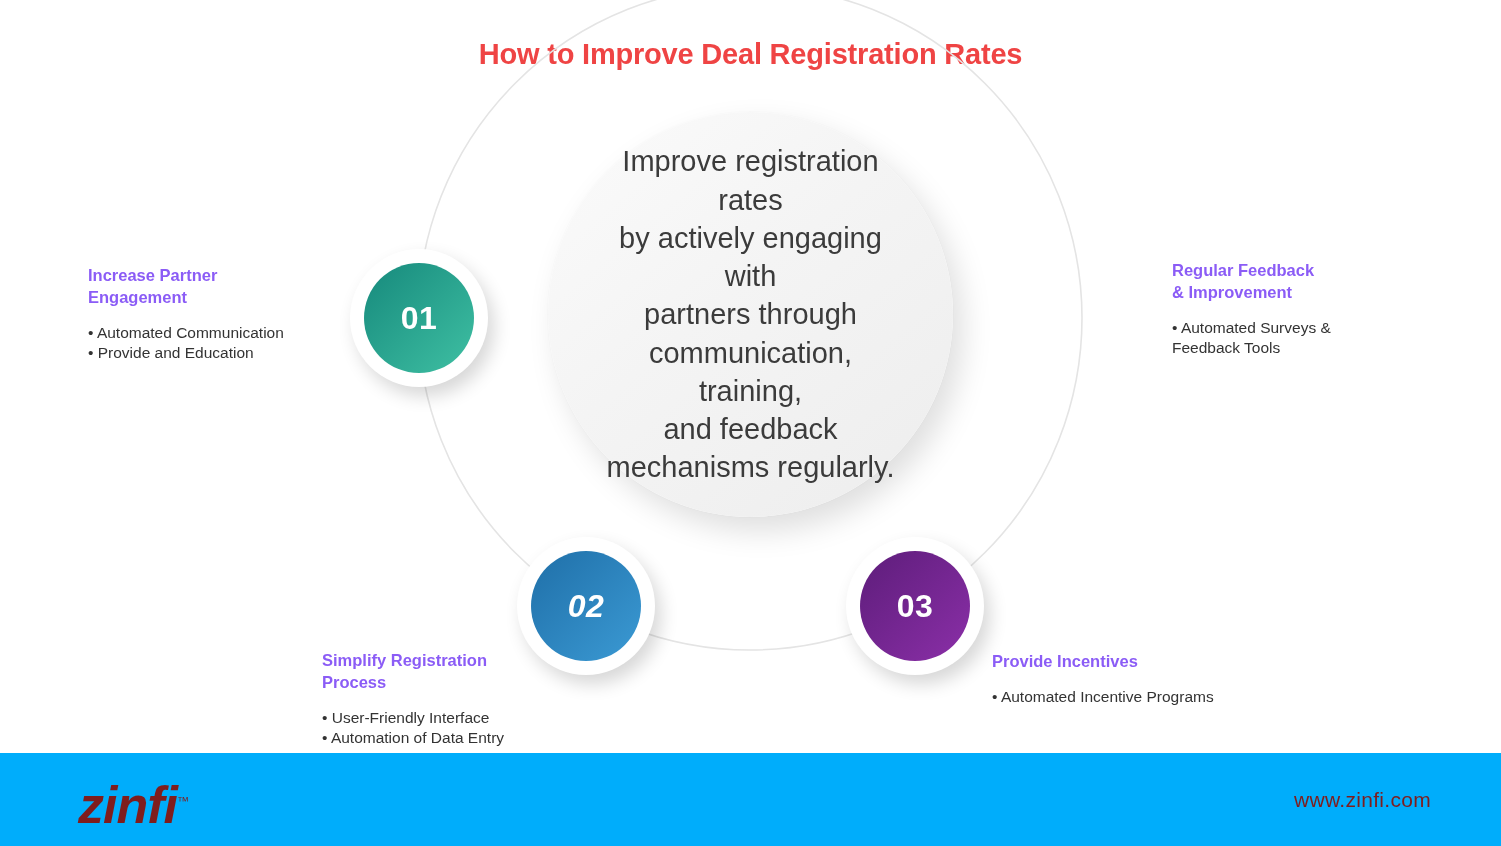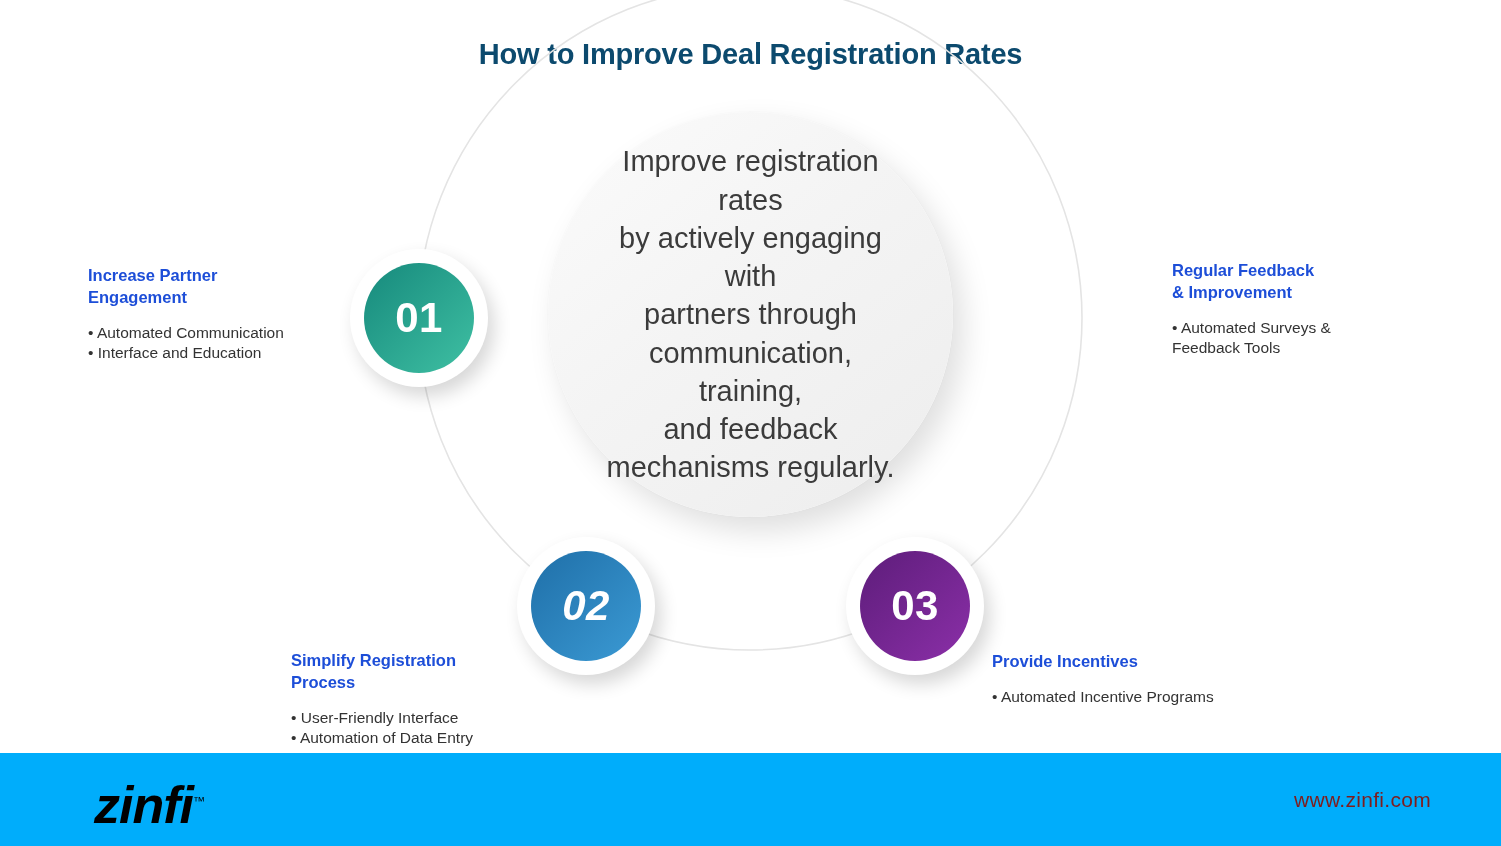--- a/index.html
+++ b/index.html
@@ -17,21 +17,21 @@
     background:#ffffff;
   }
 
   
   .title {
     position:absolute;
     top:38px; left:0; width:1501px;
     text-align:center;
     font-size:29px;
     font-weight:bold;
-    color:#0c4a6e;
+    color:#ef4444;
     letter-spacing:-0.2px;
   }
 
   
   .arc-svg {
     position:absolute;
     top:0; left:0;
     width:1501px; height:846px;
     pointer-events:none;
   }
@@ -67,69 +67,69 @@
     display:flex;
     align-items:center;
     justify-content:center;
   }
   .node-inner {
     width:110px; height:110px;
     border-radius:50%;
     display:flex;
     align-items:center;
     justify-content:center;
-    font-size:42px;
+    font-size:32px;
     font-weight:bold;
     color:#ffffff;
     letter-spacing:0.5px;
   }
 
   #node-01 { left:350px; top:249px; }
   #node-02 { left:517px; top:537px; }
   #node-03 { left:846px; top:537px; }
   #node-04 { left:1012px; top:249px; }
 
   
   .label { position:absolute; }
   .label .heading {
     font-size:16.5px;
     font-weight:bold;
-    color:#1d4ed8;
+    color:#8b5cf6;
     line-height:1.32;
     white-space:pre-line;
   }
   .label .bullets {
     margin-top:14px;
     font-size:15.5px;
     color:#333333;
     line-height:1.33;
   }
   .label .bullets div { white-space:pre-line; }
 
   #label-01 { left:88px; top:265px; width:270px; }
-  #label-02 { left:291px; top:650px; width:300px; }
+  #label-02 { left:322px; top:650px; width:300px; }
   #label-03 { left:992px; top:651px; width:320px; }
   #label-04 { left:1172px; top:260px; width:300px; }
 
   
   .footer {
     position:absolute;
     left:0; top:753px;
     width:1501px; height:93px;
     background:#00adfb;
     display:flex;
     align-items:center;
   }
   .logo {
     position:absolute;
-    left:94px; top:26px;
+    left:78px; top:26px;
     font-size:52px;
     font-style:italic;
     font-weight:bold;
-    color:#000000;
+    color:#7f1d1d;
     letter-spacing:-1px;
     line-height:1;
     text-align:center;
   }
   .logo-tm {
     font-size:12px;
     font-style:normal;
     font-weight:normal;
     vertical-align:super;
     letter-spacing:0;
@@ -180,21 +180,21 @@
       <span>03</span>
     </div>
   </div>
 
 
   <div class="label" id="label-01">
     <div class="heading">Increase Partner
 Engagement</div>
     <div class="bullets">
       <div>• Automated Communication</div>
-      <div>• Interface and Education</div>
+      <div>• Provide and Education</div>
     </div>
   </div>
 
   <div class="label" id="label-02">
     <div class="heading">Simplify Registration
 Process</div>
     <div class="bullets">
       <div>• User-Friendly Interface</div>
       <div>• Automation of Data Entry</div>
     </div>

